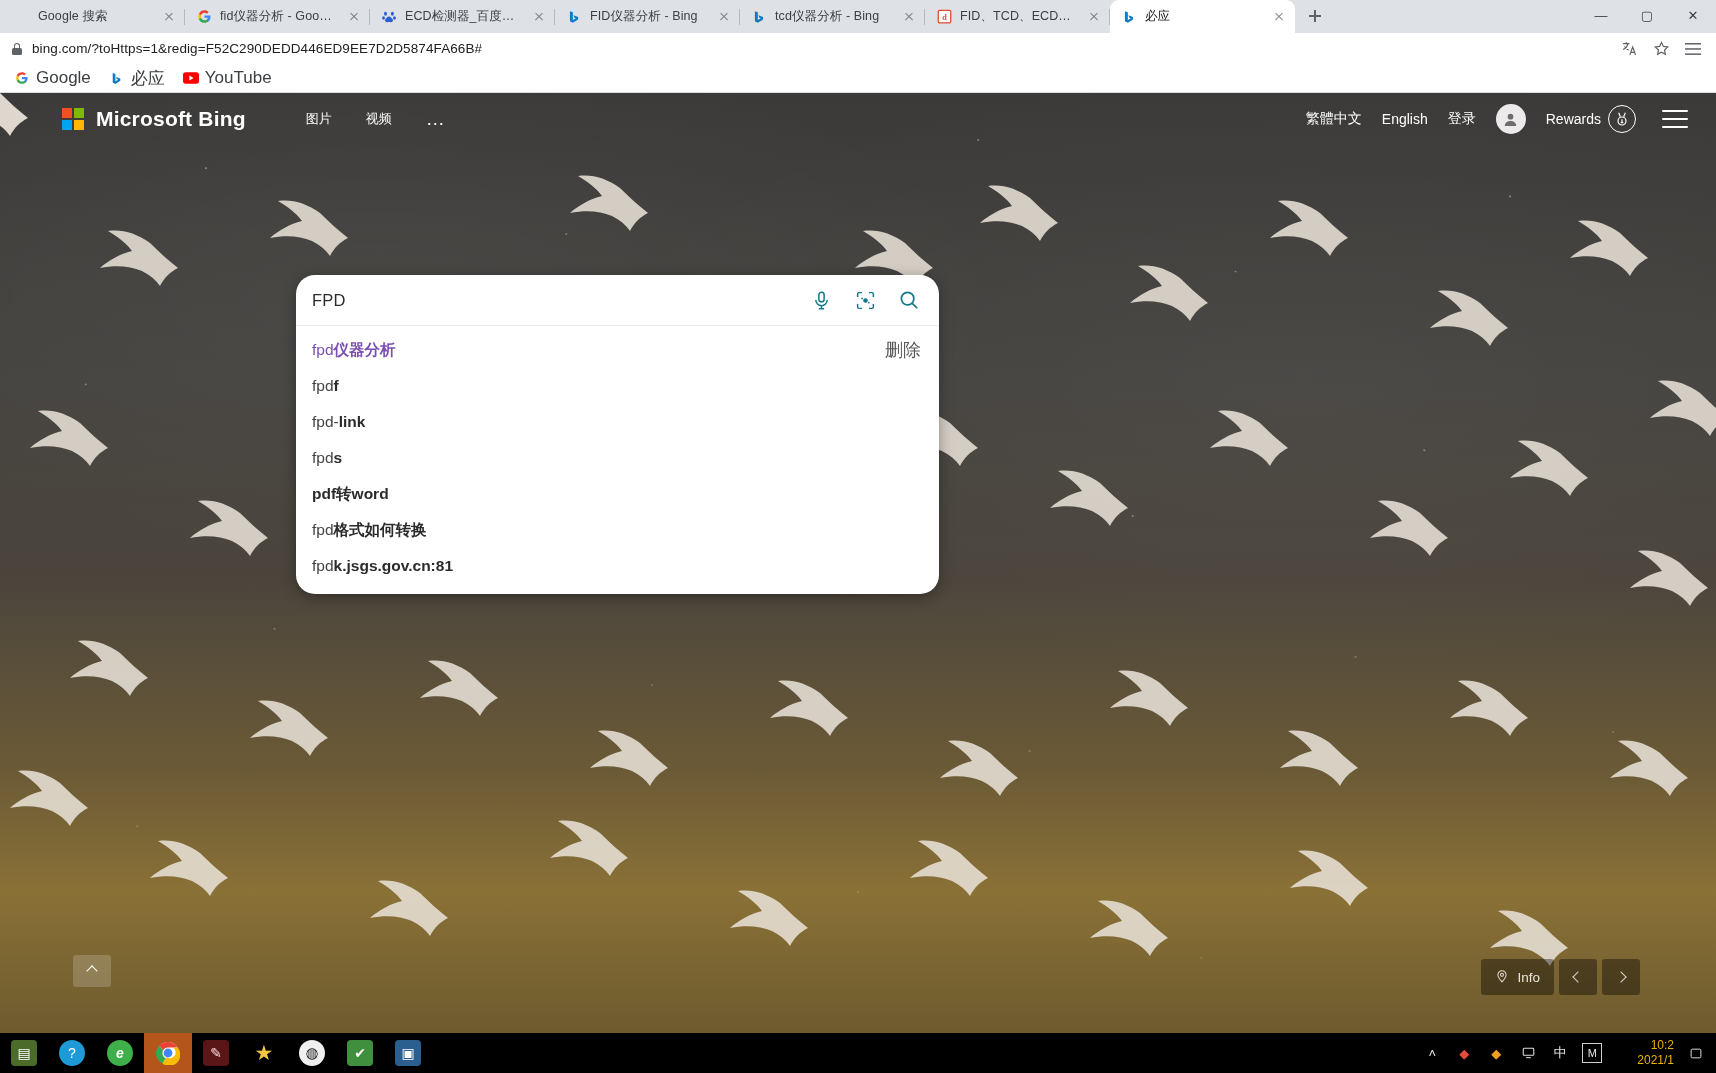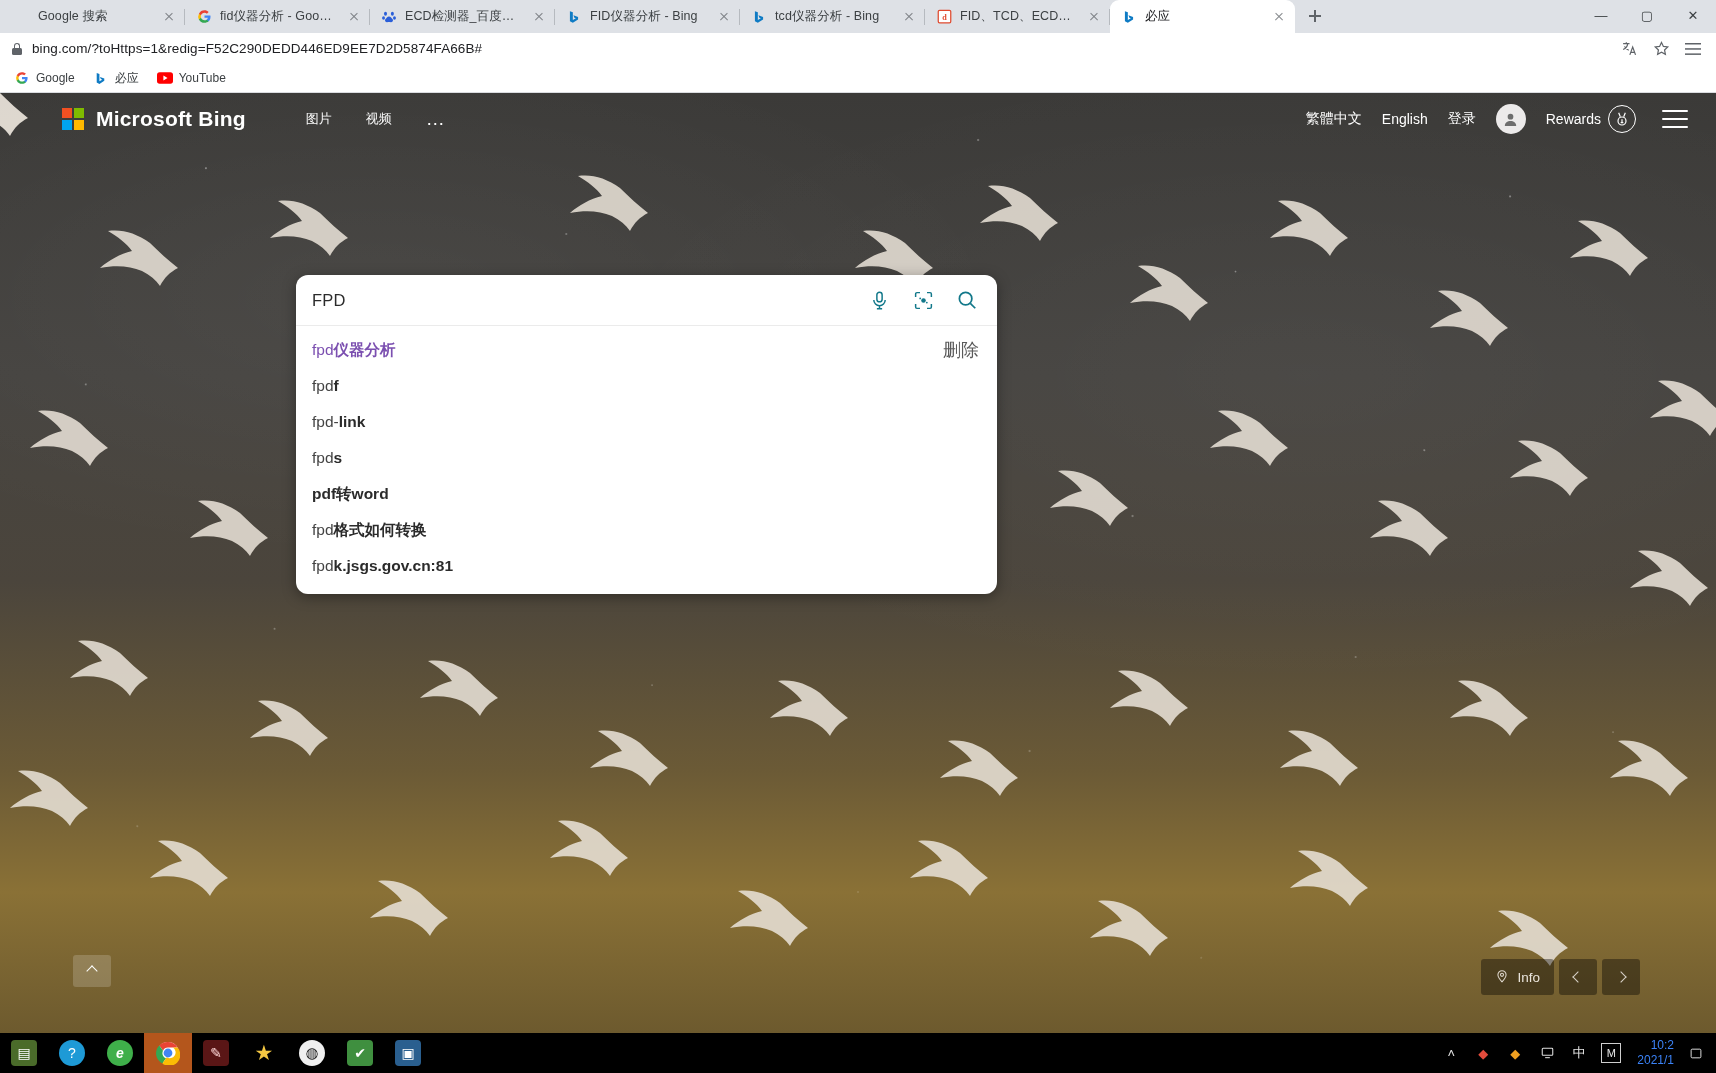--- a/index.html
+++ b/index.html
@@ -73,21 +73,21 @@
      border:1.6px solid #5f6368; border-bottom:none; border-radius:3px 3px 0 0; }
   .url-text { font-size: 13.5px; color: #202124; letter-spacing: .1px; white-space: nowrap; }
   .toolbar-right { margin-left:auto; display:flex; align-items:center; gap:14px; padding-right:4px; }
   .icon-btn { width:18px; height:18px; position:relative; color:#5f6368; font-size:14px;
      display:flex; align-items:center; justify-content:center; }
 
   .bookmarks {
     height: 29px; background:#fff; display:flex; align-items:center;
     padding: 0 6px; gap: 2px; border-bottom: 1px solid #dadce0;
   }
-  .bm { display:flex; align-items:center; gap:6px; padding: 3px 8px; font-size: 12px; color:#3c4043; }
+  .bm { display:flex; align-items:center; gap:6px; padding: 3px 8px; font-size: 17px; color:#3c4043; }
   .bm .bm-ico { width:16px; height:16px; display:flex; align-items:center; justify-content:center; font-size:12px; }
 
   
   .page {
     position:absolute; left:0; top:93px; width:1716px; height:940px;
     overflow:hidden;
     background:
       radial-gradient(ellipse 60% 45% at 22% 22%, rgba(255,255,255,.045), transparent 62%),
       radial-gradient(ellipse 70% 55% at 76% 30%, rgba(255,255,255,.035), transparent 62%),
       linear-gradient(to bottom, #3b3a38 0%, #454340 30%, #4b453c 52%, #6b5a36 72%, #8a7136 85%, #6d5a2e 100%);
@@ -137,22 +137,22 @@
   .rewards-wrap { display:flex; align-items:center; gap:7px; }
   .medal {
     width:28px; height:28px; border-radius:50%; border:1.6px solid #fff;
     display:flex; align-items:center; justify-content:center;
   }
   .hamburger { width:26px; height:18px; display:flex; flex-direction:column; justify-content:space-between; margin-left:6px; }
   .hamburger i { display:block; height:2px; background:#fff; border-radius:1px; }
 
   
   .searchwrap {
-    position:absolute; left:296px; top:182px; width:701px; z-index: 9;
-    background:#fff; border-radius:12px; box-shadow: 0 3px 14px rgba(0,0,0,.35);
+    position:absolute; left:296px; top:182px; width:643px; z-index: 9;
+    background:#fff; border-radius:19px; box-shadow: 0 3px 14px rgba(0,0,0,.35);
     overflow:hidden;
   }
   .searchbox {
     height:51px; display:flex; align-items:center; padding: 0 18px 0 16px;
     border-bottom: 1px solid #ebebeb;
   }
   .search-value { flex:1 1 auto; font-size:16.5px; color:#2b2b2b; letter-spacing:.2px; }
   .search-icons { display:flex; align-items:center; gap:20px; }
   .sicon { width:24px; height:24px; display:flex; align-items:center; justify-content:center; }
 
@@ -195,21 +195,21 @@
   .tb-left { display:flex; align-items:center; height:40px; }
   .tb-item {
     width:48px; height:40px; display:flex; align-items:center; justify-content:center;
     position:relative;
   }
   .tb-ico { width:26px; height:26px; border-radius:4px; display:flex; align-items:center;
      justify-content:center; font-size:14px; color:#fff; }
   .tb-right { margin-left:auto; display:flex; align-items:center; gap:12px; padding-right:10px; height:40px; }
   .tray-ico { width:20px; height:20px; display:flex; align-items:center; justify-content:center;
      color:#e6e6e6; font-size:13px; }
-  .clock { color:#3b82f6; font-size:12px; line-height:1.25; text-align:right; padding-left:4px; }
+  .clock { color:#eab308; font-size:12px; line-height:1.25; text-align:right; padding-left:4px;margin-left:19px; }
 </style>
 </head>
 <body>
 
 <div class="browser">
 
   <div class="tabstrip">
 
     <div class="tab first">
       <span class="favicon"></span>

